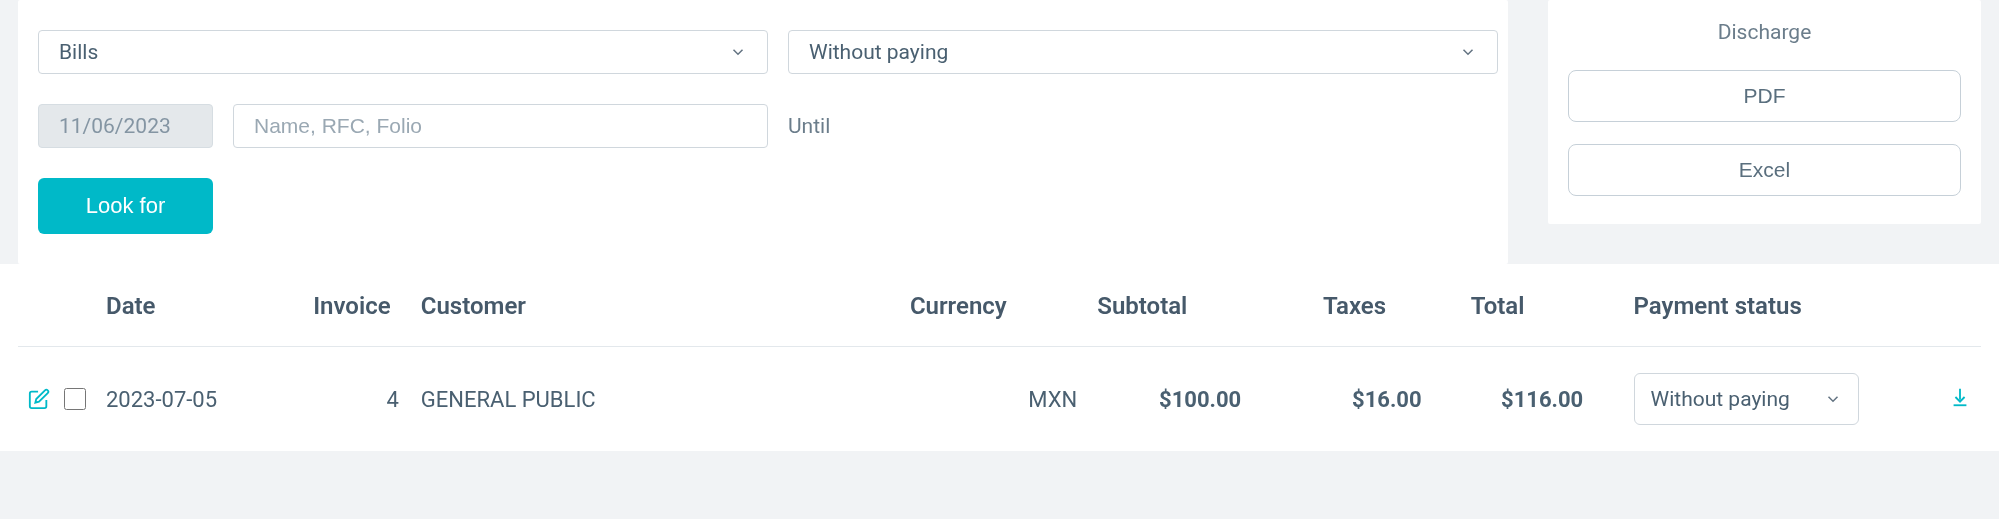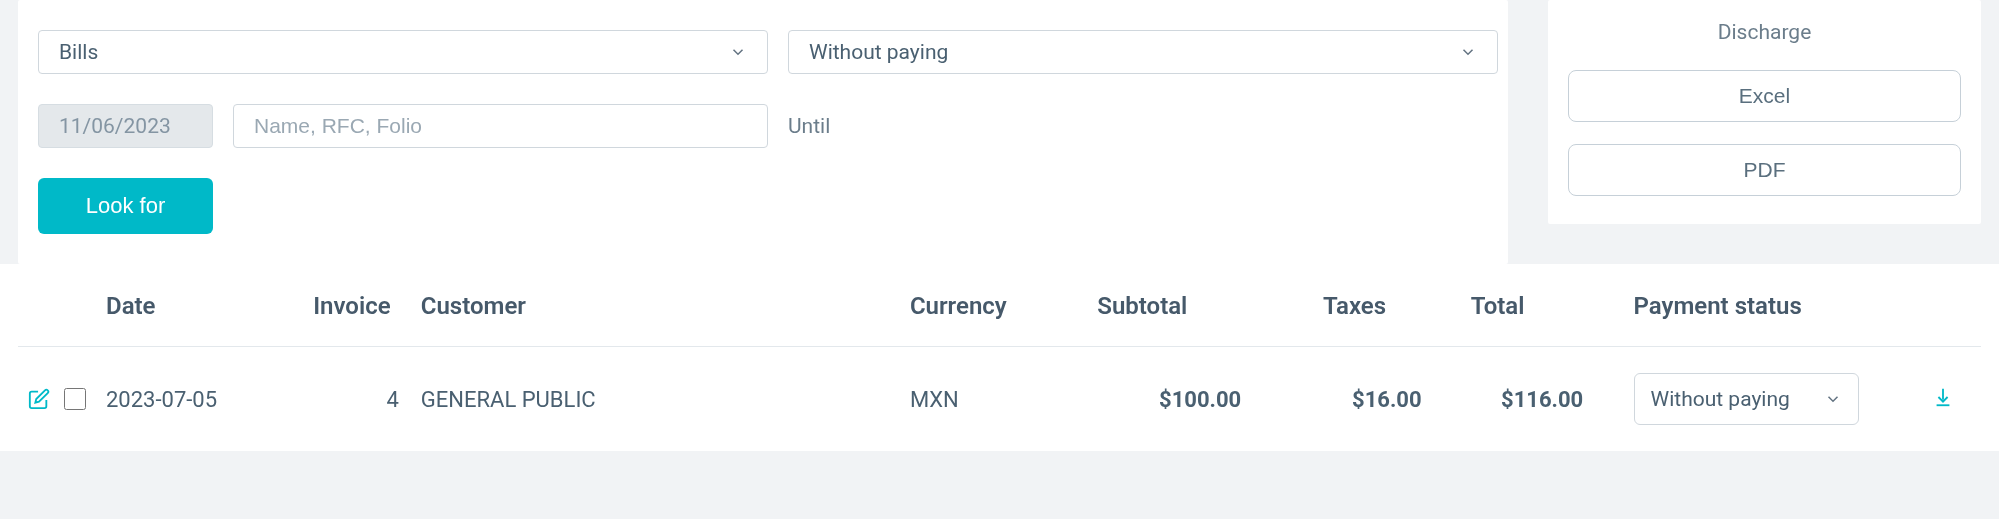--- a/index.html
+++ b/index.html
@@ -176,21 +176,21 @@
     color: #4a6071;
     display: flex;
     align-items: center;
     justify-content: space-between;
     cursor: pointer;
   }
 
   .dl-icon { width: 22px; height: 22px; color: #00b9c8; cursor:pointer; }
 
   
-  .center-text { text-align: left; }
+  .center-text { text-align: right; }
 </style>
 </head>
 <body>
 
 <div class="page">
 
   <div class="filter-panel">
     <div class="filter-grid">
 
       <div class="select-box grid-span-2">
@@ -214,22 +214,22 @@
       </div>
 
       <div class="filter-label">Until</div>
       <button class="btn-primary">Look for</button>
 
     </div>
   </div>
 
   <div class="discharge-panel">
     <div class="discharge-title">Discharge</div>
+    <button class="btn-outline">PDF</button>
     <button class="btn-outline">Excel</button>
-    <button class="btn-outline">PDF</button>
   </div>
 
 </div>
 
 <div class="results">
   <table class="results-table">
     <thead>
       <tr>
         <th class="col-actions"></th>
         <th class="col-date">Date</th>

